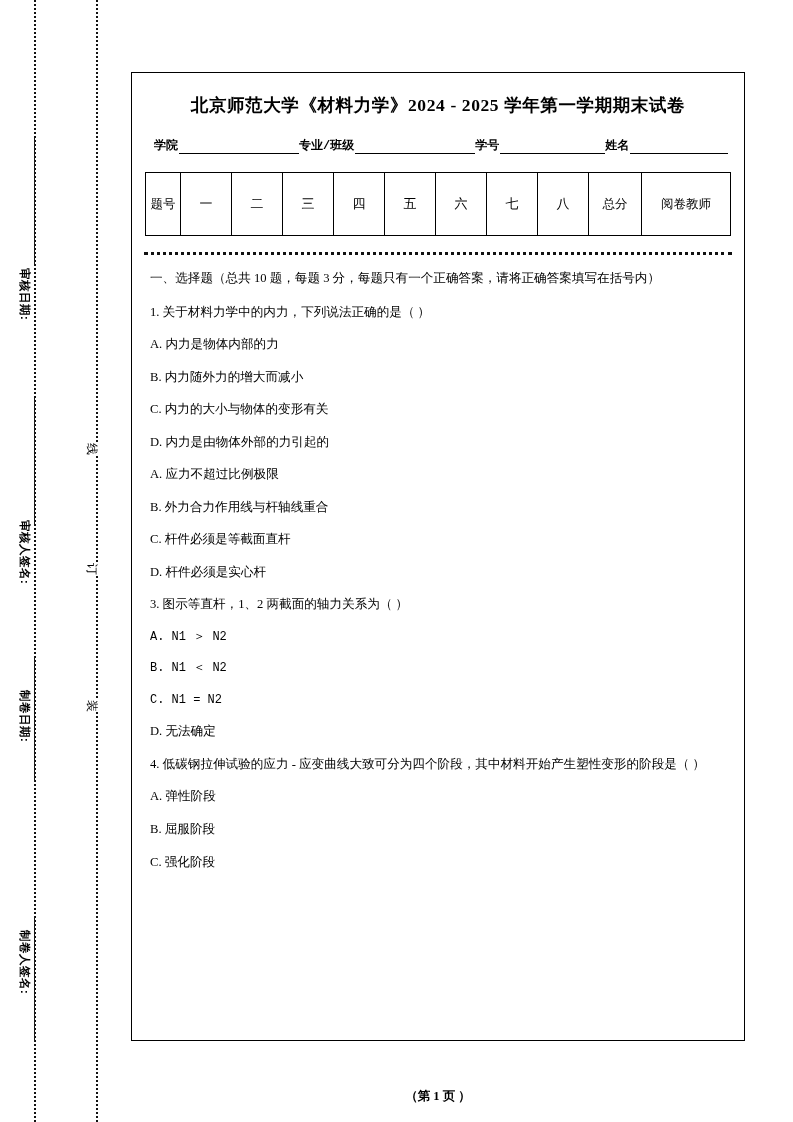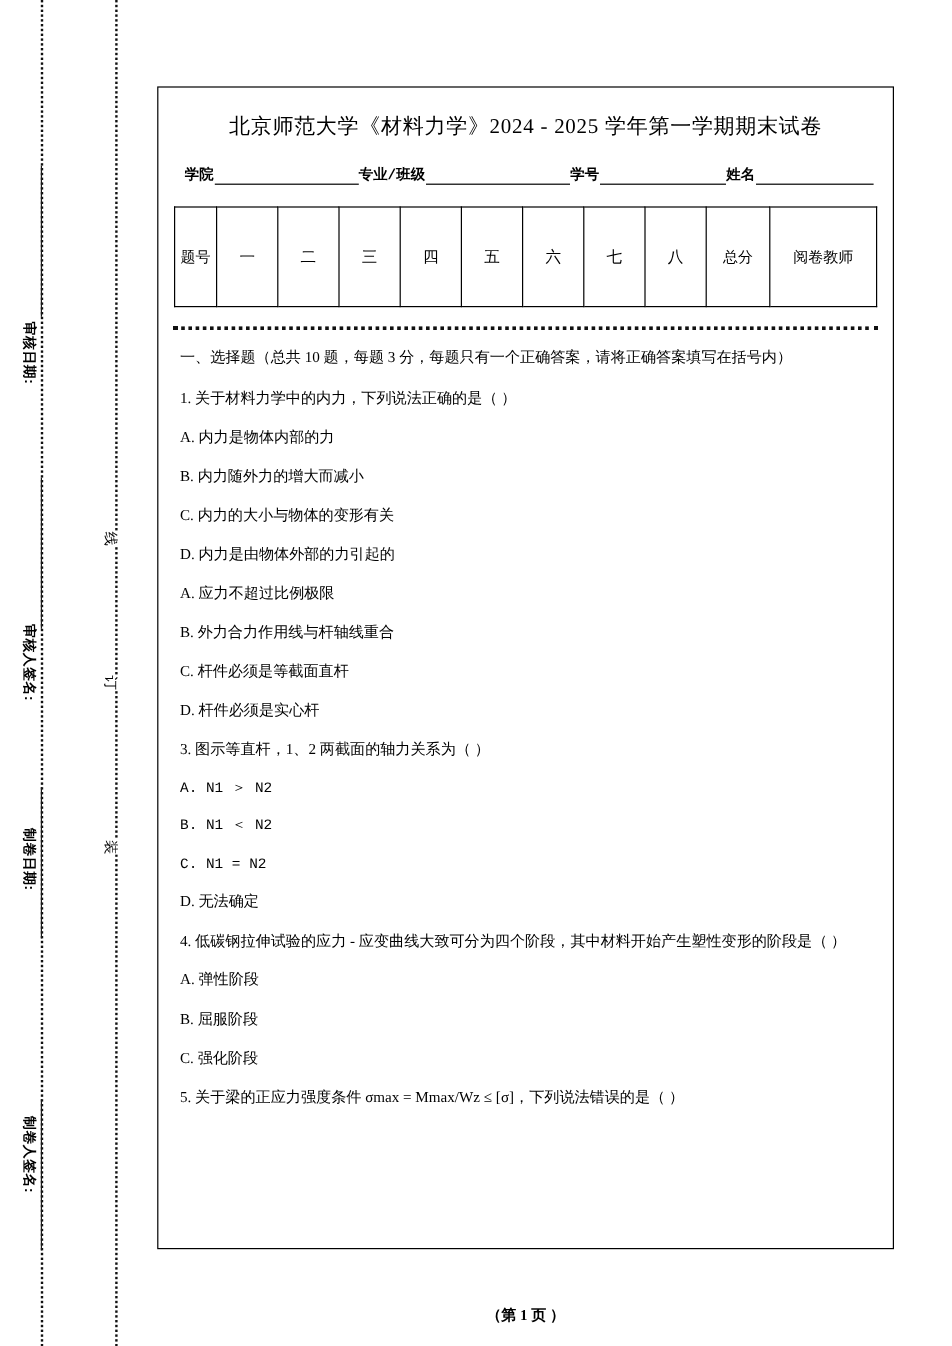--- a/index.html
+++ b/index.html
@@ -64,21 +64,21 @@
     height: 969px;
     border: 1.4px solid #000000;
     box-sizing: border-box;
     padding: 0;
   }
 
   
   #paper-title {
     text-align: center;
     font-size: 17.5px;
-    font-weight: normal;
+    font-weight: bold;
     letter-spacing: 0.6px;
     margin: 20px 0 0 0;
     font-family: "Liberation Serif", "DejaVu Serif", serif;
   }
 
   
   #info-line {
     display: flex;
     align-items: flex-end;
     margin: 20px 16px 0 22px;
@@ -111,21 +111,21 @@
     text-align: center;
     vertical-align: middle;
     font-size: 13px;
     font-family: "Liberation Serif", "DejaVu Serif", serif;
     padding: 0;
   }
   #score-table td.rowhead {
     width: 34px;
     line-height: 1.12;
     font-size: 12.5px;
-    padding: 19px 0;
+    padding: 9px 0;
   }
   #score-table td.numcol { width: 50px; }
   #score-table td.totalcol { width: 52px; font-size: 12.5px; }
   #score-table td.teachercol { width: 88px; font-size: 12.5px; line-height: 1.2; }
   #score-table tr.head-row td { height: 44px; }
   #score-table tr.score-row td { height: 40px; }
 
   
   #dotted-rule {
     margin: 16px 12px 0 12px;
@@ -247,18 +247,17 @@
     <div class="q-option mono-txt">A. N1 ＞ N2</div>
     <div class="q-option mono-txt">B. N1 ＜ N2</div>
     <div class="q-option mono-txt">C. N1 = N2</div>
     <div class="q-option">D. 无法确定</div>
 
     <div class="q-stem">4. 低碳钢拉伸试验的应力 - 应变曲线大致可分为四个阶段，其中材料开始产生塑性变形的阶段是（   ）</div>
     <div class="q-option">A. 弹性阶段</div>
     <div class="q-option">B. 屈服阶段</div>
     <div class="q-option">C. 强化阶段</div>
 
-    <div class="q-stem">5. 关于梁的正应力强度条件 σmax = Mmax/Wz ≤ [σ]，下列说法错误的是（   ）</div>
 
   </div>
 </div>
 
 <div id="page-footer">（第 1 页 ）</div>
 
 </body></html>

